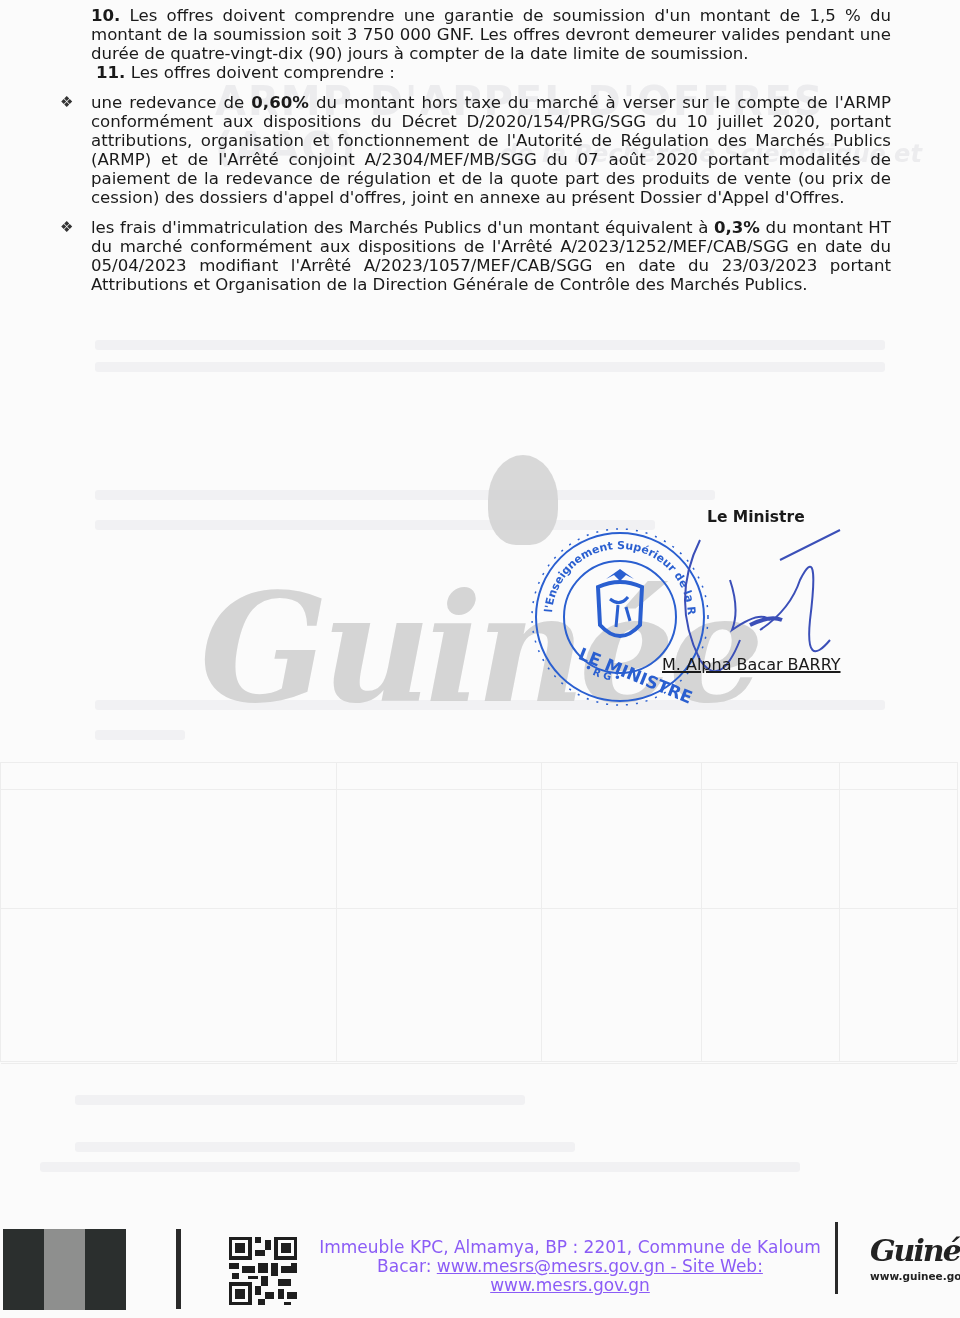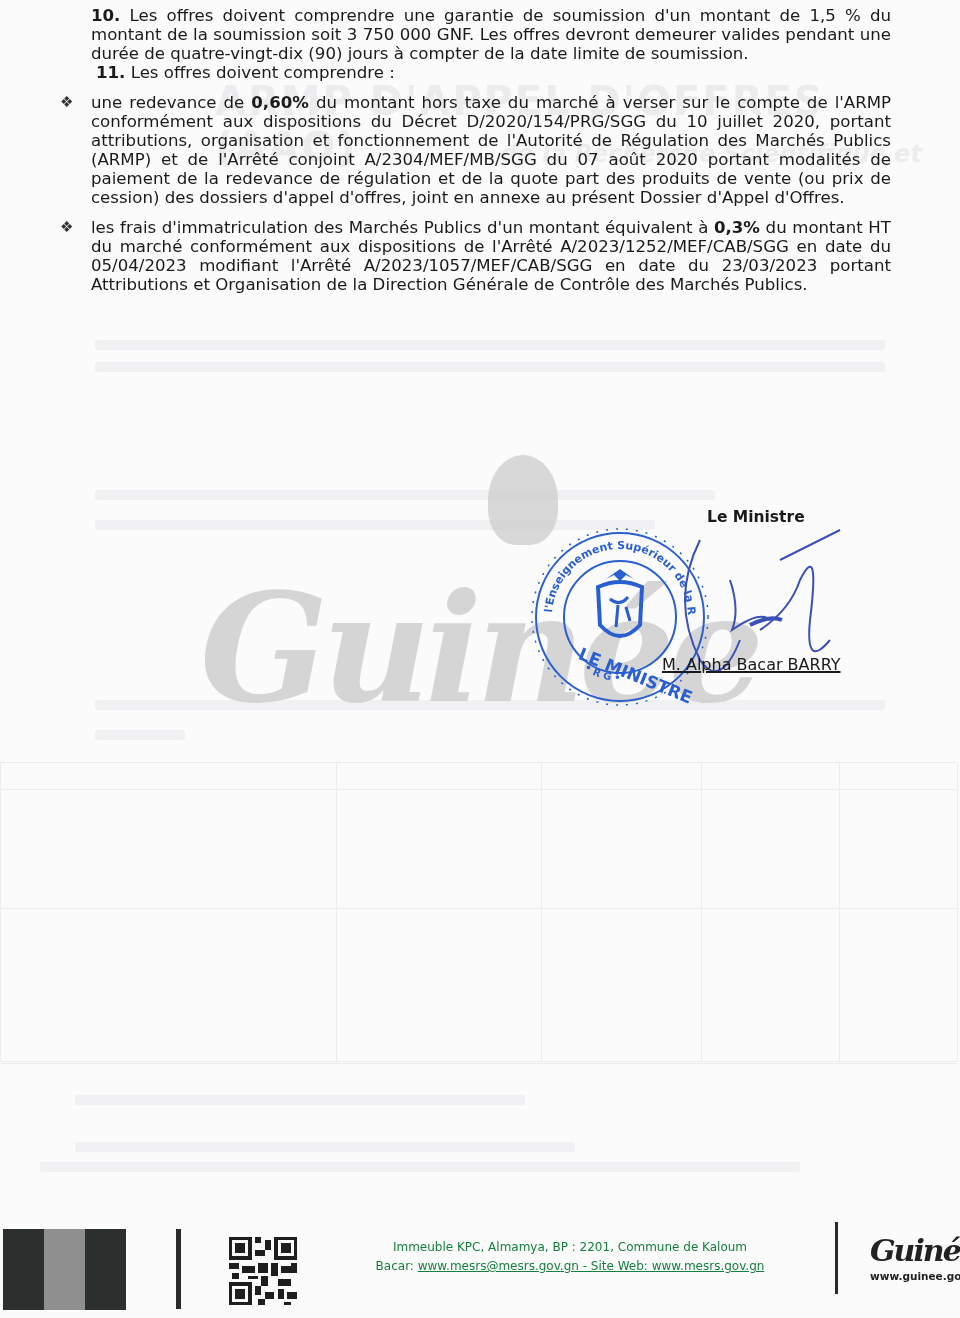--- a/index.html
+++ b/index.html
@@ -54,21 +54,21 @@
   }
   .signature { position: absolute; left: 660px; top: 520px; width: 200px; height: 170px; }
 
   
   .flag { position: absolute; left: 3px; top: 1229px; width: 123px; height: 81px; display: flex; }
   .flag span { flex: 1; }
   .vsep { position: absolute; width: 5px; background: #2a2a2a; }
   .qr { position: absolute; left: 228px; top: 1237px; width: 70px; height: 68px; }
   .footer-text {
     position: absolute; left: 300px; top: 1238px; width: 540px; text-align: center;
-    font-size: 12px; line-height: 19px; color: #15803d;
+    font-size: 17px; line-height: 19px; color: #8b5cf6;
   }
   .footer-text .u { text-decoration: underline; margin-top: 36px; }
   .brand { position: absolute; left: 870px; top: 1233px; }
   .brand-logo {
     font-family: "DejaVu Serif", serif; font-style: italic; font-weight: bold;
     font-size: 30px; color: #222; letter-spacing: -2px;
   }
   .brand-url { font-size: 10.5px; font-weight: bold; color: #222; margin-top: 2px; }
 </style>
 </head>

